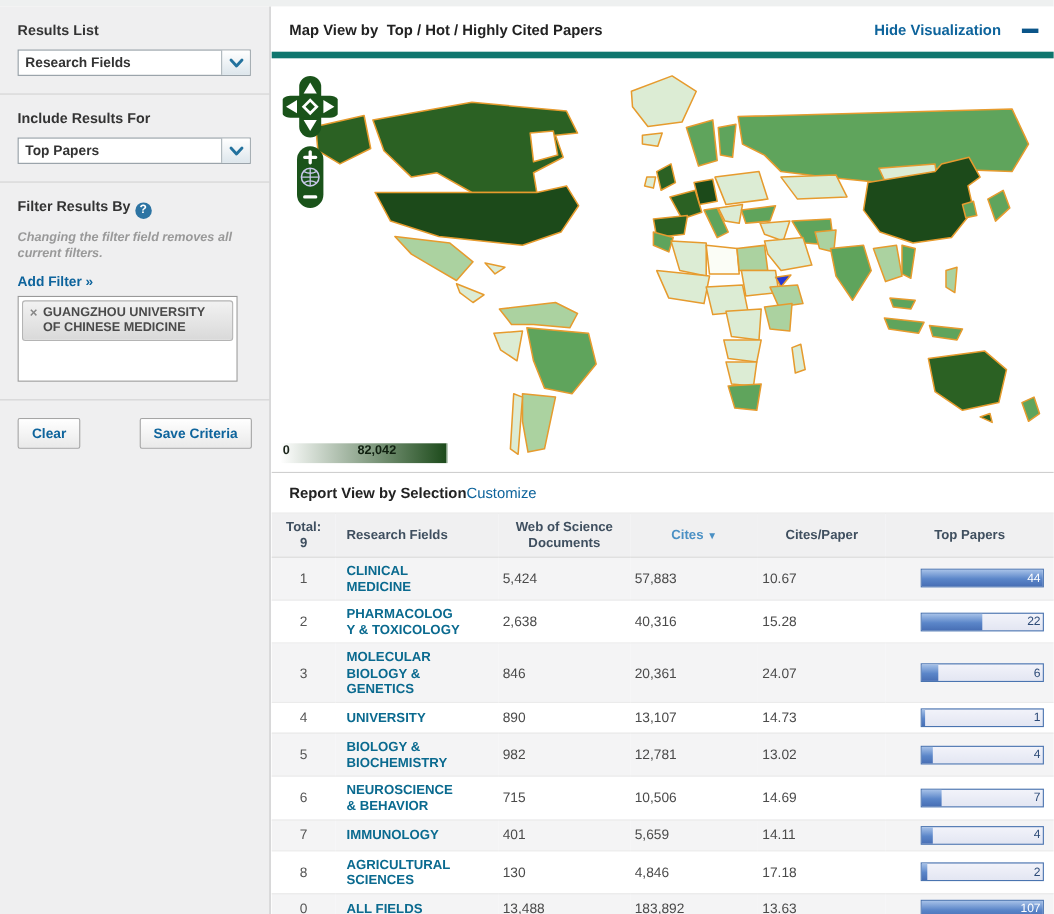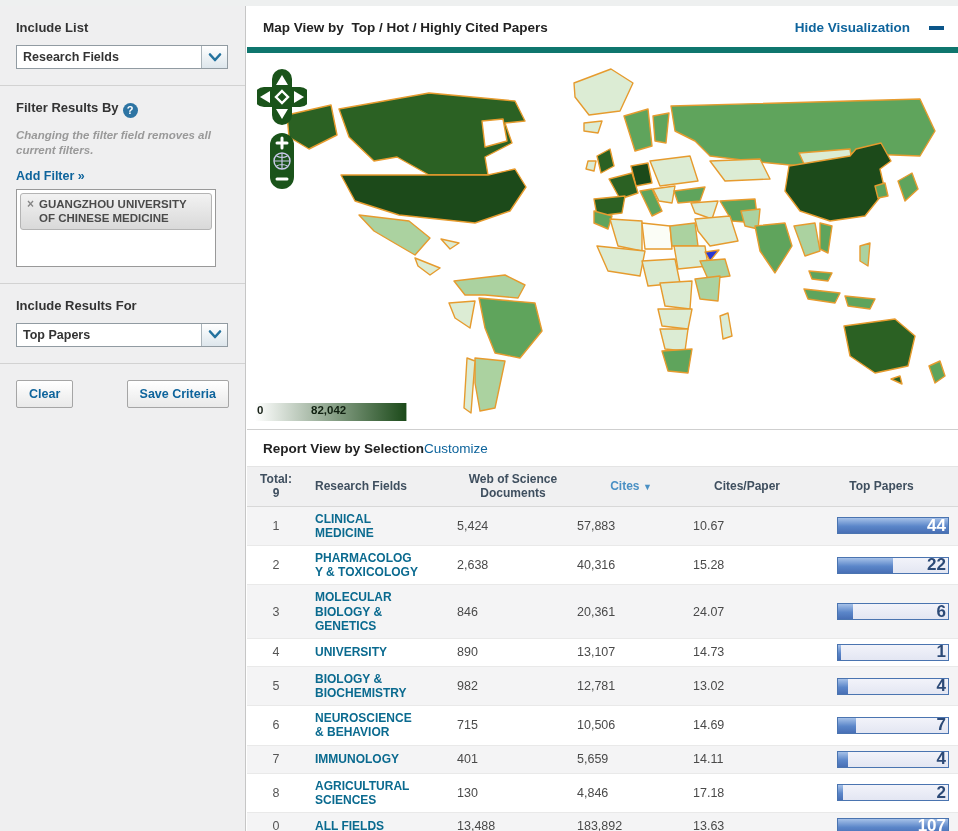--- a/index.html
+++ b/index.html
@@ -35,21 +35,21 @@
   .panel-title{font-size:13.5px; font-weight:bold; color:#222;}
   .panel-title .title2{margin-left:4px;}
   .hide-link{display:flex; align-items:center; gap:19px; color:var(--accent-blue); font-size:13.5px; font-weight:bold; cursor:pointer; text-decoration:none;}
   .minus-glyph{display:inline-block; width:15px; height:4px; background:#0b5589;}
 
   .map-area{position:relative; height:376px;}
   .map-svg{position:absolute; left:32px; top:4px;}
   .map-controls{position:absolute; left:10px; top:14px; width:50px;}
   .legend{position:absolute; left:8px; bottom:8px; width:152px; height:18px; background:linear-gradient(to right,#ffffff,var(--g5)); border-right:1px solid #9db59d;}
   .legend .lmin{position:absolute; left:2px; top:1px; font-size:11.5px; color:#1a241a; font-weight:bold;}
-  .legend .lmax{position:absolute; left:44px; top:1px; font-size:11.5px; color:#102010; font-weight:bold;padding-left:12px;}
+  .legend .lmax{position:absolute; left:58px; top:1px; font-size:11.5px; color:#102010; font-weight:bold;padding-left:12px;}
 
   .report-bar{display:flex; align-items:center; padding:11px 14px 10px 16px; border-top:1px solid #cfcfcf; border-bottom:1px solid #e4e4e4;}
   .customize-link{color:var(--accent-blue); font-size:13.5px; font-weight:normal; cursor:pointer; text-decoration:none;}
 
   table.report{border-collapse:collapse; width:100%; table-layout:fixed;}
   table.report col.c-rank{width:58px;} table.report col.c-field{width:148px;}
   table.report col.c-docs{width:120px;} table.report col.c-cites{width:116px;}
   table.report col.c-cp{width:116px;} table.report col.c-top{width:153px;}
   thead th{background:#f0f0f1; border-bottom:1px solid #d8d8d8; font-size:12px; color:#3f4f5f; font-weight:bold; padding:5px 4px; vertical-align:middle; line-height:1.2;}
   th.h-rank{text-align:center;} th.h-field{text-align:left; padding-left:10px;}
@@ -58,64 +58,64 @@
   th.h-cites .sort-arrow{font-size:9px; color:#4a90c4;}
   tbody td{padding:5px 4px; vertical-align:middle; font-size:12.5px; color:#4a4a4a; border-bottom:1px solid #e9e9e9;}
   tbody tr.odd{background:#f4f4f5;}
   td.rank{text-align:center; color:#555;}
   td.field{padding-left:10px;}
   td.field a{color:var(--field-teal); font-weight:bold; font-size:12px; text-decoration:none; display:block; width:104px; word-wrap:break-word; line-height:1.18; cursor:pointer;}
   td.num{text-align:left; padding-right:22px;}
   td.bar-cell{padding-right:10px;}
   .bar-track{position:relative; width:112px; height:17px; border:1px solid var(--bar-border); background:linear-gradient(#f2f3fa,#e3e6f2); margin-left:28px;}
   .bar-fill{position:absolute; left:0; top:0; bottom:0; background:linear-gradient(#a6c1e8,#5b86c9 55%,#486fb5);}
-  .bar-num{position:absolute; right:2px; top:0; bottom:0; display:flex; align-items:center; font-size:17px; color:var(--bar-num);font-weight:bold;}
+  .bar-num{position:absolute; right:2px; top:0; bottom:0; display:flex; align-items:center; font-size:11px; color:var(--bar-num);}
   .bar-num.on-fill{color:#fff;}
 </style>
 </head>
 <body>
 
 <div class="topstrip"></div>
 
 <div class="sidebar">
 
   <div class="side-section">
-    <div class="side-heading">Include List</div>
+    <div class="side-heading">Results List</div>
     <div class="selectbox">
       <div class="sel-text">Research Fields</div>
       <div class="sel-btn">
         <svg width="14" height="11" viewBox="0 0 14 11">
             <path d="M2,2.5 L7,8 L12,2.5" fill="none" stroke="#23729e" stroke-width="2.6" stroke-linecap="round" stroke-linejoin="round"></path>
           </svg>
-      </div>
-    </div>
-  </div>
-
-  <div class="side-section">
-    <div class="side-heading">
-      <span>Filter Results By</span><span class="qicon">?</span>
-    </div>
-    <div class="note">Changing the filter field removes all current filters.</div>
-    <a class="addfilter">Add Filter »</a>
-    <div class="filterbox">
-      <div class="filtertag">
-        <span class="x">×</span>
-        <span>GUANGZHOU UNIVERSITY OF CHINESE MEDICINE</span>
       </div>
     </div>
   </div>
 
   <div class="side-section">
     <div class="side-heading">Include Results For</div>
     <div class="selectbox">
       <div class="sel-text">Top Papers</div>
       <div class="sel-btn">
         <svg width="14" height="11" viewBox="0 0 14 11">
             <path d="M2,2.5 L7,8 L12,2.5" fill="none" stroke="#23729e" stroke-width="2.6" stroke-linecap="round" stroke-linejoin="round"></path>
           </svg>
+      </div>
+    </div>
+  </div>
+
+  <div class="side-section">
+    <div class="side-heading">
+      <span>Filter Results By</span><span class="qicon">?</span>
+    </div>
+    <div class="note">Changing the filter field removes all current filters.</div>
+    <a class="addfilter">Add Filter »</a>
+    <div class="filterbox">
+      <div class="filtertag">
+        <span class="x">×</span>
+        <span>GUANGZHOU UNIVERSITY OF CHINESE MEDICINE</span>
       </div>
     </div>
   </div>
 
   <div class="btnrow">
     <button class="btn">Clear</button>
     <button class="btn">Save Criteria</button>
   </div>
 </div>
 

